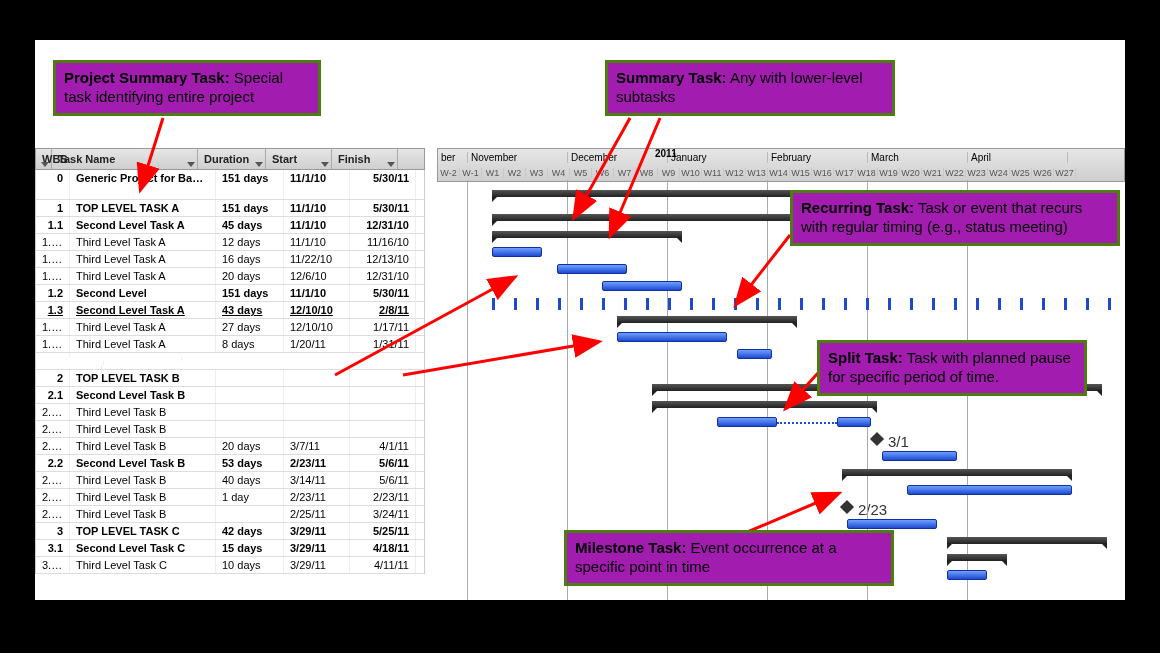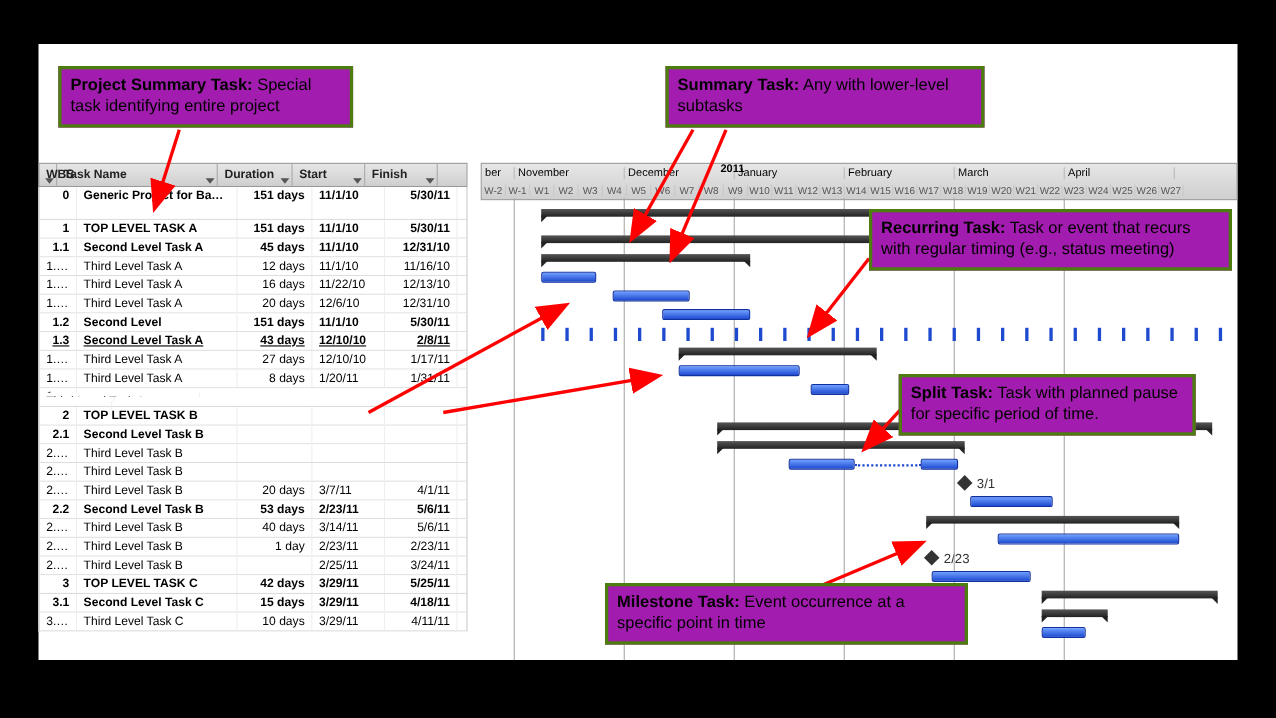--- a/index.html
+++ b/index.html
@@ -17,62 +17,62 @@
 .cw-tn  { width:146px; }
 .cw-dur { width:68px; }
 .cw-st  { width:66px; }
 .cw-fi  { width:66px; }
 
 .tbody { font-size:11px; }
 .trow { display:flex; border-bottom:1px solid #ddd; border-left:1px solid #ccc; border-right:1px solid #ccc; background:#fff; }
 .tc { padding:2px 6px; border-right:1px solid #eee; white-space:nowrap; overflow:hidden; text-overflow:ellipsis; }
 .tc.wbs { width:34px; text-align:right; }
 .tc.tn  { width:146px; }
-.tc.dur { width:68px; text-align:right; }
+.tc.dur { width:68px; }
 .tc.st  { width:66px; text-align:left; }
 .tc.fi  { width:66px; text-align:right; }
 .bold .tc { font-weight:700; }
 
 .chart { position:absolute; top:108px; left:390px; right:0; bottom:0;margin-left:12px; }
 .tl-hdr { display:flex; flex-direction:column; border:1px solid #999; background:linear-gradient(#e6e6e6,#cfcfcf); font-size:10px; }
 .tl-row { display:flex; height:16px; align-items:center; }
 .tl-cell { border-right:1px solid #bbb; text-align:left; padding-left:3px; overflow:hidden; }
 .wc { width:22px; border-right:1px solid #c8c8c8; font-size:9px; color:#555; text-align:center; }
 .grid { position:absolute; top:32px; left:0; right:0; bottom:0; }
 .gline { position:absolute; top:0; bottom:0; width:1px; background:#aaa; z-index:1; }
 
 .gbar { position:absolute; height:8px; z-index:5; }
 .sum  { background:linear-gradient(#555,#222); height:7px; }
 .sum::before,.sum::after { content:""; position:absolute; top:6px; width:0; height:0; border-top:6px solid #222; }
 .sum::before { left:0; border-right:6px solid transparent; }
 .sum::after  { right:0; border-left:6px solid transparent; }
 .work { background:linear-gradient(#6fa0ff,#1e4ad0); border:1px solid #1030a0; height:10px; border-radius:2px; }
 .mile { width:10px; height:10px; background:#333; transform:rotate(45deg); }
-.mile-lbl { position:absolute; font-size:12px; color:#333; }
+.mile-lbl { position:absolute; font-size:15px; color:#333; }
 .tick { position:absolute; width:3px; height:12px; background:#1e4ad0; z-index:5; }
 .splitdash { position:absolute; height:0; border-top:2px dotted #1e4ad0; z-index:5; }
 </style>
 </head>
 <body>
 
 <div class="frame">
 
   <div class="callout" style="top:20px; left:18px; width:268px;">
     <b>Project Summary Task:</b> <span>Special task identifying entire project</span>
   </div>
   <div class="callout" style="top:150px; left:755px; width:330px;">
     <div><b>Recurring Task:</b> <span>Task or event that recurs with regular timing (e.g., status meeting)</span></div>
   </div>
   <div class="callout" style="top:20px; left:570px; width:290px;">
     <b>Summary Task:</b> <span>Any with lower-level subtasks</span>
   </div>
   <div class="callout" style="top:300px; left:782px; width:270px;">
     <b>Split Task:</b> <span>Task with planned pause for specific period of time.</span>
   </div>
-  <div class="callout" style="top:490px; left:515px; width:330px;">
+  <div class="callout" style="top:490px; left:529px; width:330px;">
     <b>Milestone Task:</b> <span>Event occurrence at a specific point in time</span>
   </div>
 
   <svg class="arrow" style="top:0;left:0;" width="1090" height="560">
     <defs>
         <marker id="ah" markerWidth="10" markerHeight="8" refX="8" refY="4" orient="auto">
       <path d="M0,0 L10,4 L0,8 Z" fill="#f00"></path>
         </marker>
       </defs>
     <line x1="128" y1="78" x2="106" y2="148" stroke="#f00" stroke-width="3" marker-end="url(#ah)"></line>

